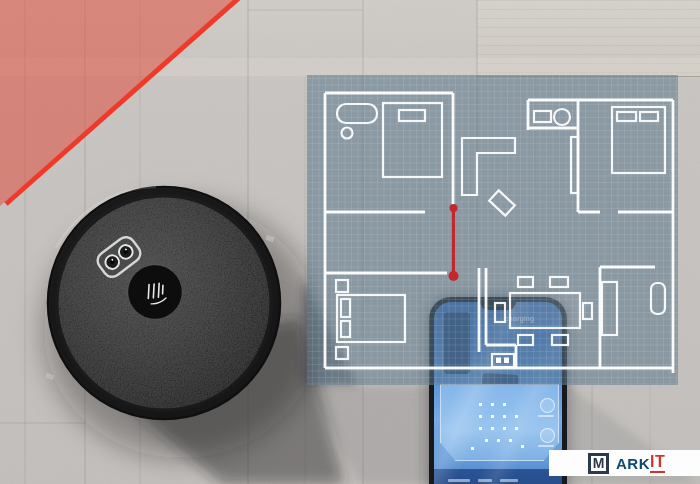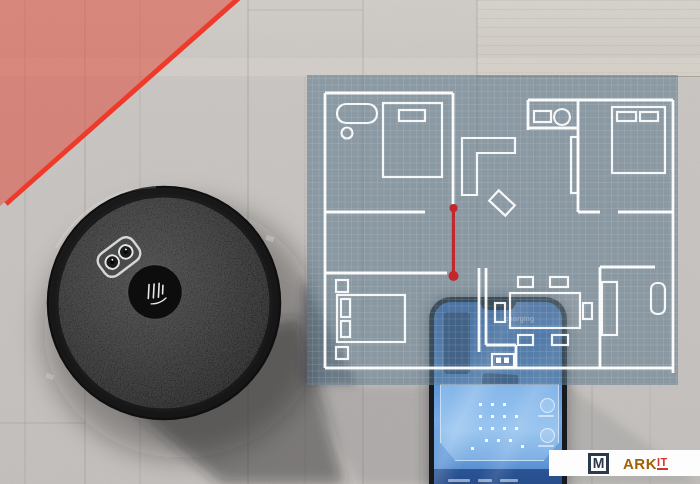--- a/index.html
+++ b/index.html
@@ -60,22 +60,22 @@
   }
   
   #watermark{
     left:549px;top:450px;width:151px;height:26px;background:#fdfdfd;
     display:flex;align-items:center;padding-left:39px;box-sizing:border-box;
   }
   #wm-mbox{
     width:15px;height:15px;border:3px solid #2d3a4c;background:#fff;color:#2d3a4c;
     font-weight:bold;font-size:14px;line-height:15px;text-align:center;
   }
-  #wm-ark{color:#a16207;font-size:15px;font-weight:bold;letter-spacing:.5px;margin-left:14px;}
-  #wm-it{color:#d0342c;font-size:11px;font-weight:bold;letter-spacing:.5px;border-bottom:2px solid #d0342c;}
+  #wm-ark{color:#0c4a6e;font-size:15px;font-weight:bold;letter-spacing:.5px;margin-left:7px;}
+  #wm-it{color:#d0342c;font-size:16px;font-weight:bold;letter-spacing:.5px;border-bottom:2px solid #d0342c;}
   #vacuum-svg{filter:blur(0.3px);}
 </style>
 </head>
 <body>
 
 <div id="scene">
 
   <div id="patch-top" class="abs"></div>
   <div id="band-mid" class="abs"></div>
   <svg class="abs" width="700" height="484">

